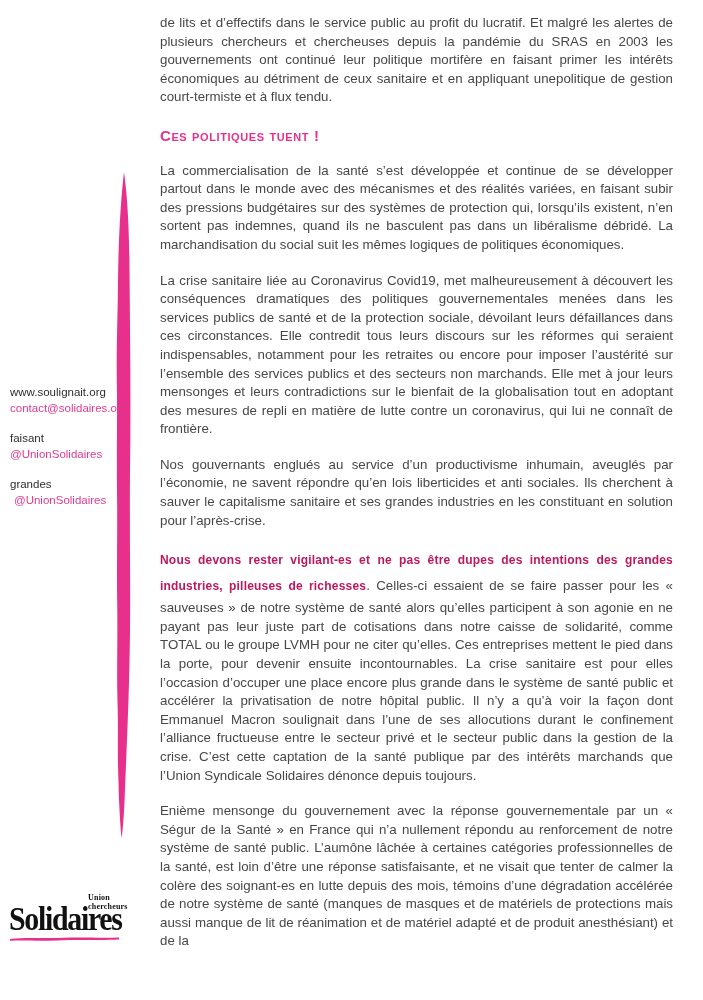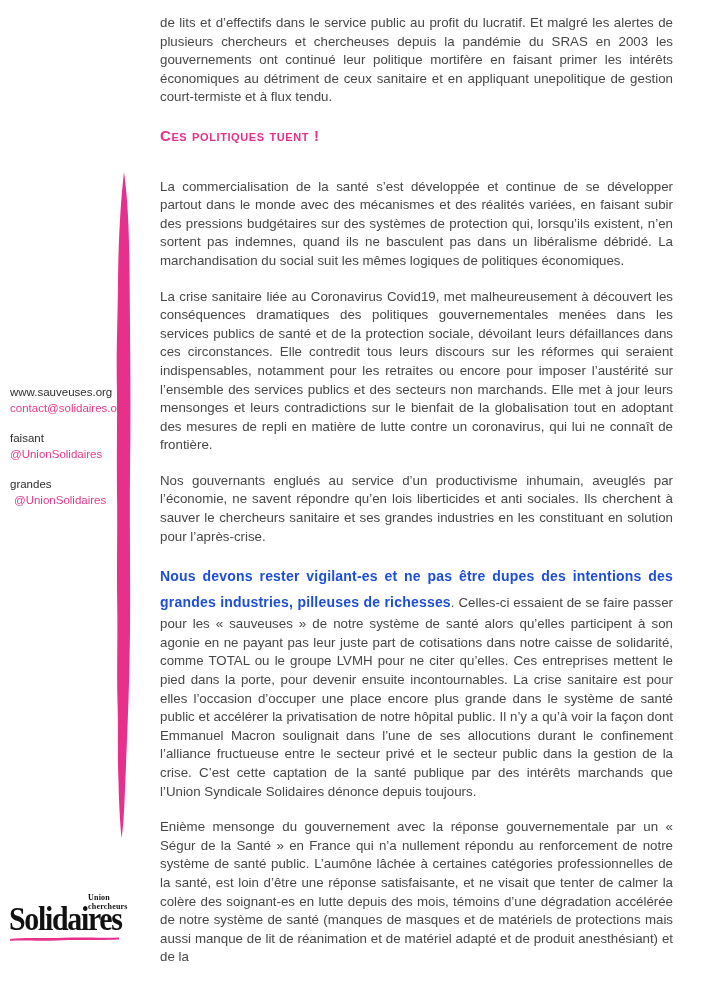--- a/index.html
+++ b/index.html
@@ -33,27 +33,27 @@
     font-size:13.3px; line-height:18.6px; color:#474747;
     text-align:justify;
   }
   .main p { margin:0 0 17px 0; }
   .heading {
     color:#e7308c;
     font-weight:bold;
     font-variant:small-caps;
     font-size:15px;
     letter-spacing:0.6px;
-    margin:20px 0 32px 0;
+    margin:20px 0 16px 0;
     text-align:left;
   }
   .highlight {
-    color:#1d4ed8;
+    color:#be185d;
     font-weight:bold;
-    font-size:14px;
+    font-size:12px;
     line-height:26px;
     letter-spacing:0.2px;
   }
 
   
   .logo {
     position:absolute; left:9px; top:894px; width:118px; height:52px;
   }
   .logo .tagline {
     position:absolute; left:79px; top:0;
@@ -71,21 +71,21 @@
   }
   .logo .underline { position:absolute; left:0; top:41px; width:111px; height:7px; }
 </style>
 </head>
 <body>
 
 <div class="page">
 
   <div class="sidebar">
     <div class="group">
-      <span class="label">www.sauveuses.org</span>
+      <span class="label">www.soulignait.org</span>
       <a class="link">contact@solidaires.org</a>
     </div>
     <div class="group">
       <span class="label">faisant</span>
       <a class="link">@UnionSolidaires</a>
     </div>
     <div class="group">
       <span class="label">grandes</span>
       <a class="link indent">@UnionSolidaires</a>
     </div>
@@ -110,21 +110,21 @@
 
   <div class="main">
     <p>de lits et d’effectifs dans le service public au profit du lucratif. Et malgré les alertes de plusieurs chercheurs et chercheuses depuis la pandémie du SRAS en 2003 les gouvernements ont continué leur politique mortifère en faisant primer les intérêts économiques au détriment de ceux sanitaire et en appliquant unepolitique de gestion court-termiste et à flux tendu.</p>
 
     <div class="heading">Ces politiques tuent !</div>
 
     <p>La commercialisation de la santé s’est développée et continue de se développer partout dans le monde avec des mécanismes et des réalités variées, en faisant subir des pressions budgétaires sur des systèmes de protection qui, lorsqu’ils existent, n’en sortent pas indemnes, quand ils ne basculent pas dans un libéralisme débridé. La marchandisation du social suit les mêmes logiques de politiques économiques.</p>
 
     <p>La crise sanitaire liée au Coronavirus Covid19, met malheureusement à découvert les conséquences dramatiques des politiques gouvernementales menées dans les services publics de santé et de la protection sociale, dévoilant leurs défaillances dans ces circonstances. Elle contredit tous leurs discours sur les réformes qui seraient indispensables, notamment pour les retraites ou encore pour imposer l’austérité sur l’ensemble des services publics et des secteurs non marchands. Elle met à jour leurs mensonges et leurs contradictions sur le bienfait de la globalisation tout en adoptant des mesures de repli en matière de lutte contre un coronavirus, qui lui ne connaît de frontière.</p>
 
-    <p>Nos gouvernants englués au service d’un productivisme inhumain, aveuglés par l’économie, ne savent répondre qu’en lois liberticides et anti sociales. Ils cherchent à sauver le chercheurs sanitaire et ses grandes industries en les constituant en solution pour l’après-crise.</p>
+    <p>Nos gouvernants englués au service d’un productivisme inhumain, aveuglés par l’économie, ne savent répondre qu’en lois liberticides et anti sociales. Ils cherchent à sauver le capitalisme sanitaire et ses grandes industries en les constituant en solution pour l’après-crise.</p>
 
     <p><span class="highlight">Nous devons rester vigilant-es et ne pas être dupes des intentions des grandes industries, pilleuses de richesses</span><span>. Celles-ci essaient de se faire passer pour les « sauveuses » de notre système de santé alors qu’elles participent à son agonie en ne payant pas leur juste part de cotisations dans notre caisse de solidarité, comme TOTAL ou le groupe LVMH pour ne citer qu’elles. Ces entreprises mettent le pied dans la porte, pour devenir ensuite incontournables. La crise sanitaire est pour elles l’occasion d’occuper une place encore plus grande dans le système de santé public et accélérer la privatisation de notre hôpital public. Il n’y a qu’à voir la façon dont Emmanuel Macron soulignait dans l’une de ses allocutions durant le confinement l’alliance fructueuse entre le secteur privé et le secteur public dans la gestion de la crise. C’est cette captation de la santé publique par des intérêts marchands que l’Union Syndicale Solidaires dénonce depuis toujours.</span></p>
 
     <p>Enième mensonge du gouvernement avec la réponse gouvernementale par un « Ségur de la Santé » en France qui n’a nullement répondu au renforcement de notre système de santé public. L’aumône lâchée à certaines catégories professionnelles de la santé, est loin d’être une réponse satisfaisante, et ne visait que tenter de calmer la colère des soignant-es en lutte depuis des mois, témoins d’une dégradation accélérée de notre système de santé (manques de masques et de matériels de protections mais aussi manque de lit de réanimation et de matériel adapté et de produit anesthésiant) et de la</p>
   </div>
 
   <div class="logo">
     <div class="tagline">
       <div>Union</div>
       <div>chercheurs</div>

